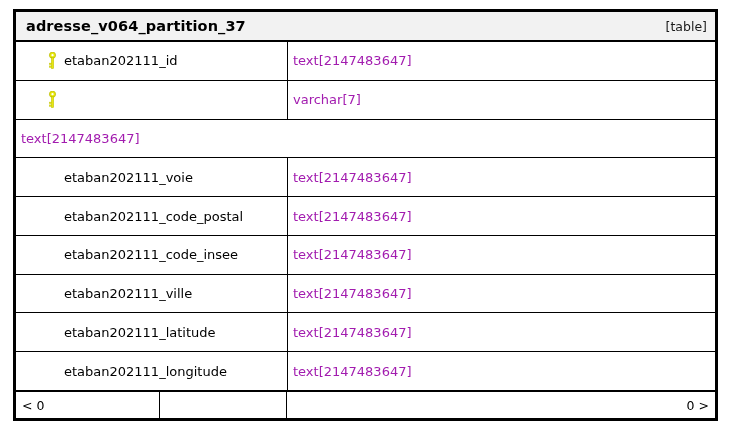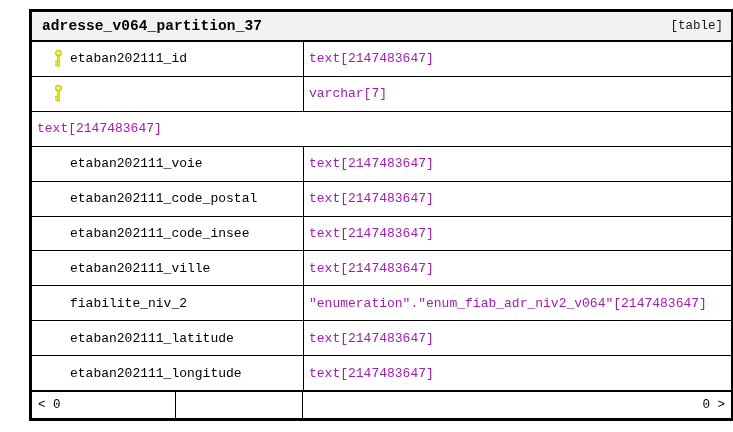--- a/index.html
+++ b/index.html
@@ -17,30 +17,29 @@
   #canvas {
     position: relative;
     width: 733px;
     height: 432px;
     background: #ffffff;
   }
 
   
   .entity {
     position: absolute;
-    left: 29px;
+    left: 13px;
     top: 9px;
     width: 705px;
     height: 412px;
     box-sizing: border-box;
     border: 3px solid #000000;
     background: #ffffff;
     display: flex;
     flex-direction: column;
-    font-family: Liberation Mono, monospace;
   }
 
   
   .entity-header {
     flex: 0 0 auto;
     height: 30px;
     box-sizing: border-box;
     background: #f2f2f2;
     border-bottom: 2px solid #000000;
     display: flex;
@@ -79,21 +78,21 @@
     background: #ffffff;
   }
 
   .cell-name {
     flex: 0 0 272px;
     box-sizing: border-box;
     border-right: 1px solid #000000;
     display: flex;
     align-items: center;
     position: relative;
-    padding-left: 16px;
+    padding-left: 26px;
     text-align: center;
   }
 
   .pk-slot {
     flex: 0 0 20px;
     height: 100%;
     display: flex;
     align-items: center;
     justify-content: center;
   }
@@ -246,29 +245,20 @@
             <span class="pk-slot"></span>
             <span class="name-text">etaban202111_ville</span>
           </div>
           <div class="cell-type">
             <span class="type-text">text[2147483647]</span>
           </div>
         </div>
         <div class="col-row">
           <div class="cell-name">
             <span class="pk-slot"></span>
-            <span class="name-text">fiabilite_niv_2</span>
-          </div>
-          <div class="cell-type">
-            <span class="type-text">"enumeration"."enum_fiab_adr_niv2_v064"[2147483647]</span>
-          </div>
-        </div>
-        <div class="col-row">
-          <div class="cell-name">
-            <span class="pk-slot"></span>
             <span class="name-text">etaban202111_latitude</span>
           </div>
           <div class="cell-type">
             <span class="type-text">text[2147483647]</span>
           </div>
         </div>
         <div class="col-row">
           <div class="cell-name">
             <span class="pk-slot"></span>
             <span class="name-text">etaban202111_longitude</span>

